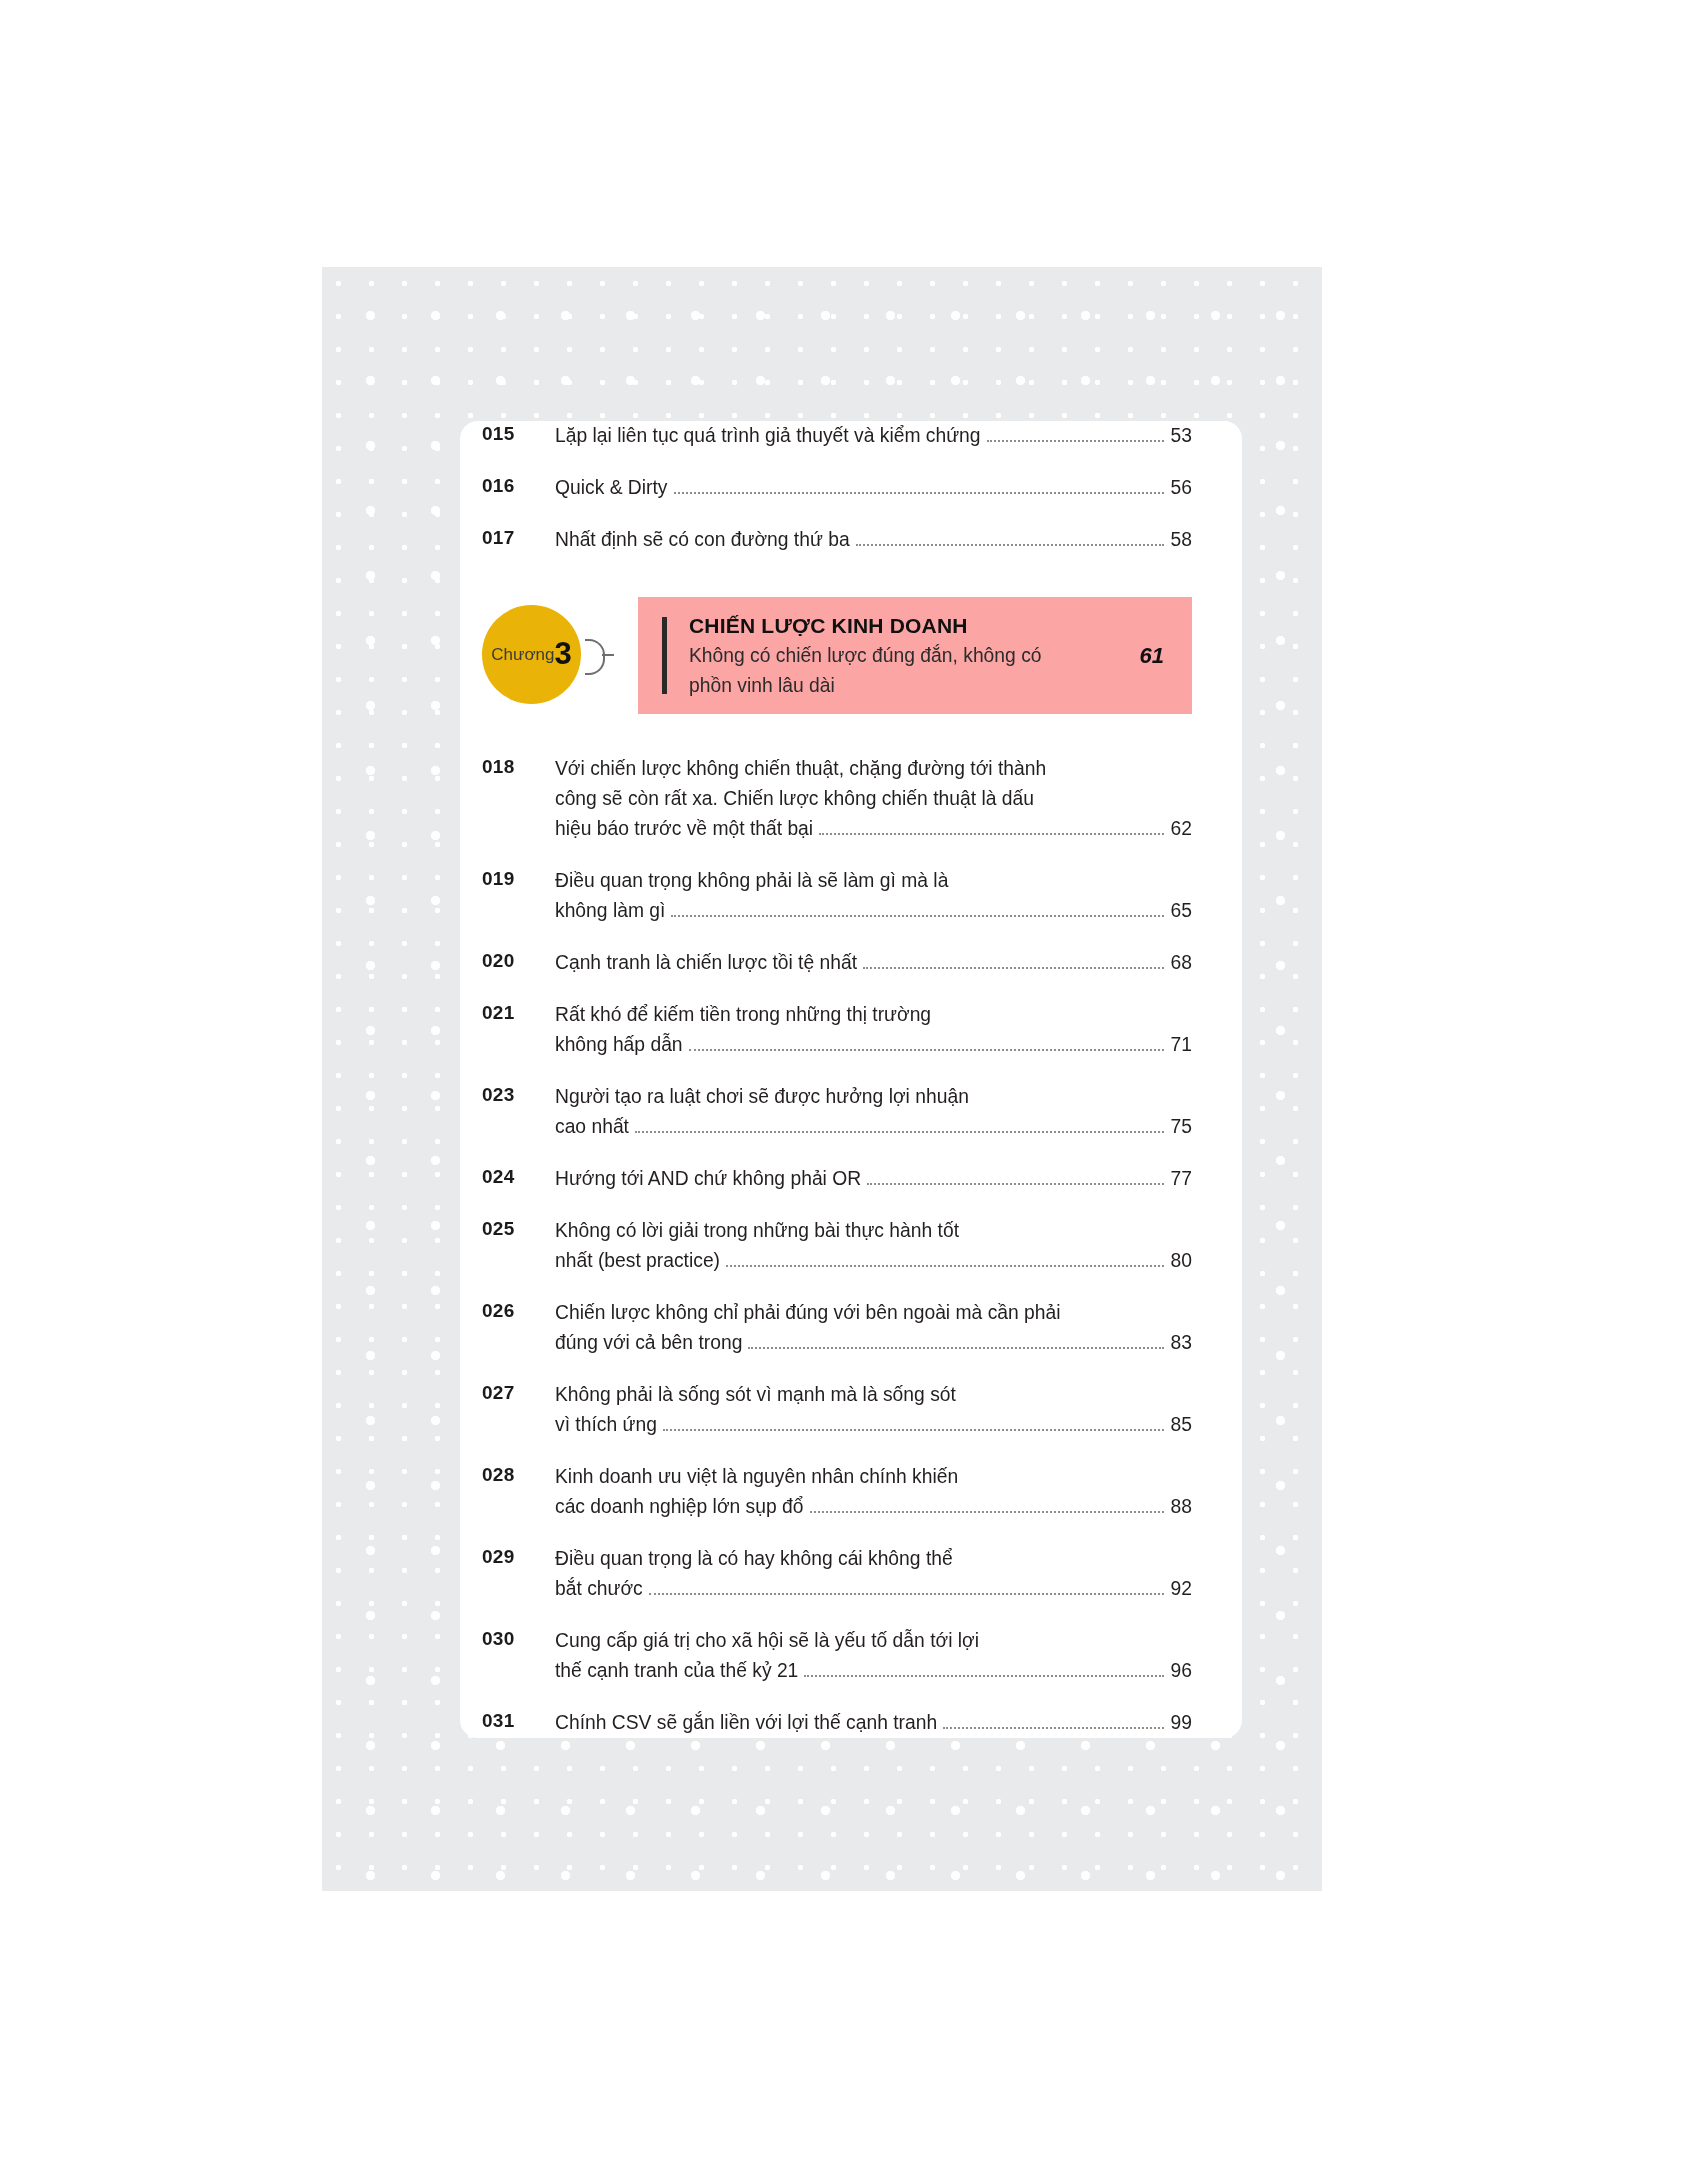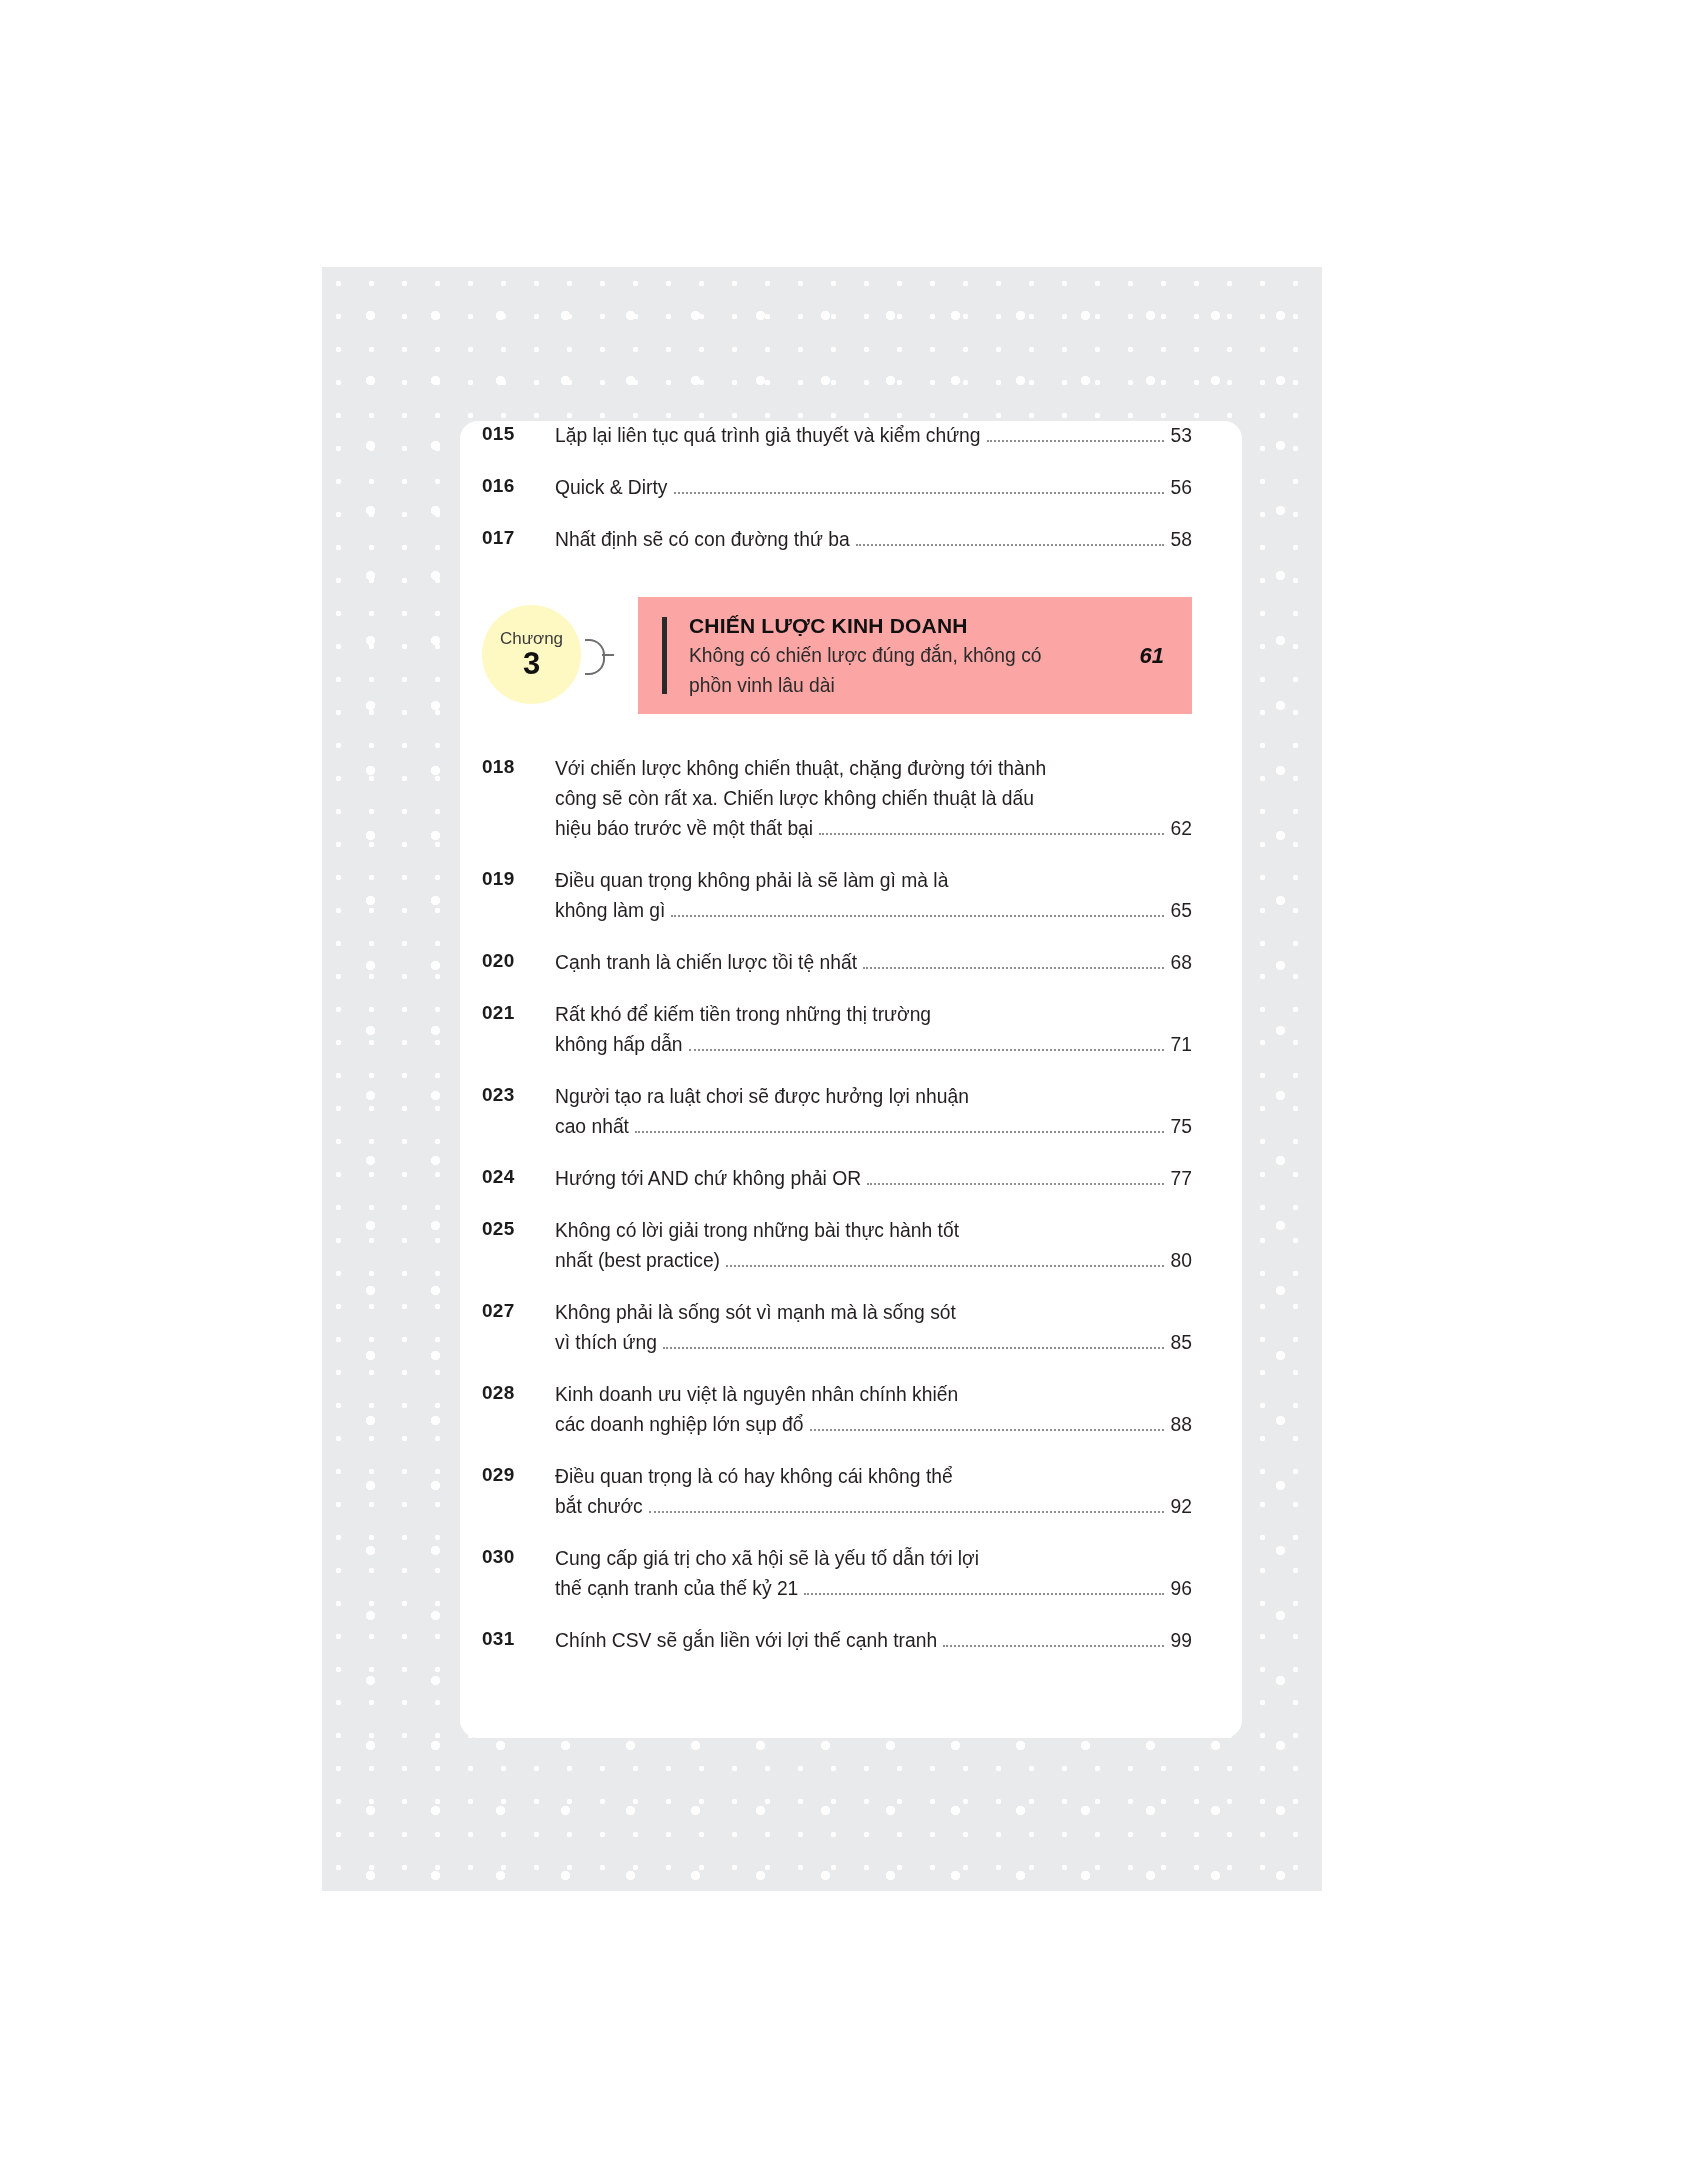--- a/index.html
+++ b/index.html
@@ -113,23 +113,23 @@
     margin: 42px 0 40px 0;
     height: 117px;
   }
   .chapter-badge {
     position: absolute;
     left: 22px;
     top: 8px;
     width: 99px;
     height: 99px;
     border-radius: 50%;
-    background: #fef9c3;
+    background: #eab308;
     display: flex;
-    flex-direction: column;
+    flex-direction: row;
     align-items: center;
     justify-content: center;
   }
   .chapter-badge .c-label {
     font-size: 17px;
     color: #3b3b3b;
     line-height: 20px;
   }
   .chapter-badge .c-num {
     font-size: 31px;
@@ -351,20 +351,31 @@
         <div class="entry-body">
           <div class="para-line">Không có lời giải trong những bài thực hành tốt</div>
           <div class="entry-line">
             <span class="entry-text">nhất (best practice)</span>
             <span class="leader"></span>
             <span class="entry-page">80</span>
           </div>
         </div>
       </div>
 
+      <div class="entry">
+        <div class="entry-num">026</div>
+        <div class="entry-body">
+          <div class="para-line">Chiến lược không chỉ phải đúng với bên ngoài mà cần phải</div>
+          <div class="entry-line">
+            <span class="entry-text">đúng với cả bên trong</span>
+            <span class="leader"></span>
+            <span class="entry-page">83</span>
+          </div>
+        </div>
+      </div>
 
       <div class="entry">
         <div class="entry-num">027</div>
         <div class="entry-body">
           <div class="para-line">Không phải là sống sót vì mạnh mà là sống sót</div>
           <div class="entry-line">
             <span class="entry-text">vì thích ứng</span>
             <span class="leader"></span>
             <span class="entry-page">85</span>
           </div>

